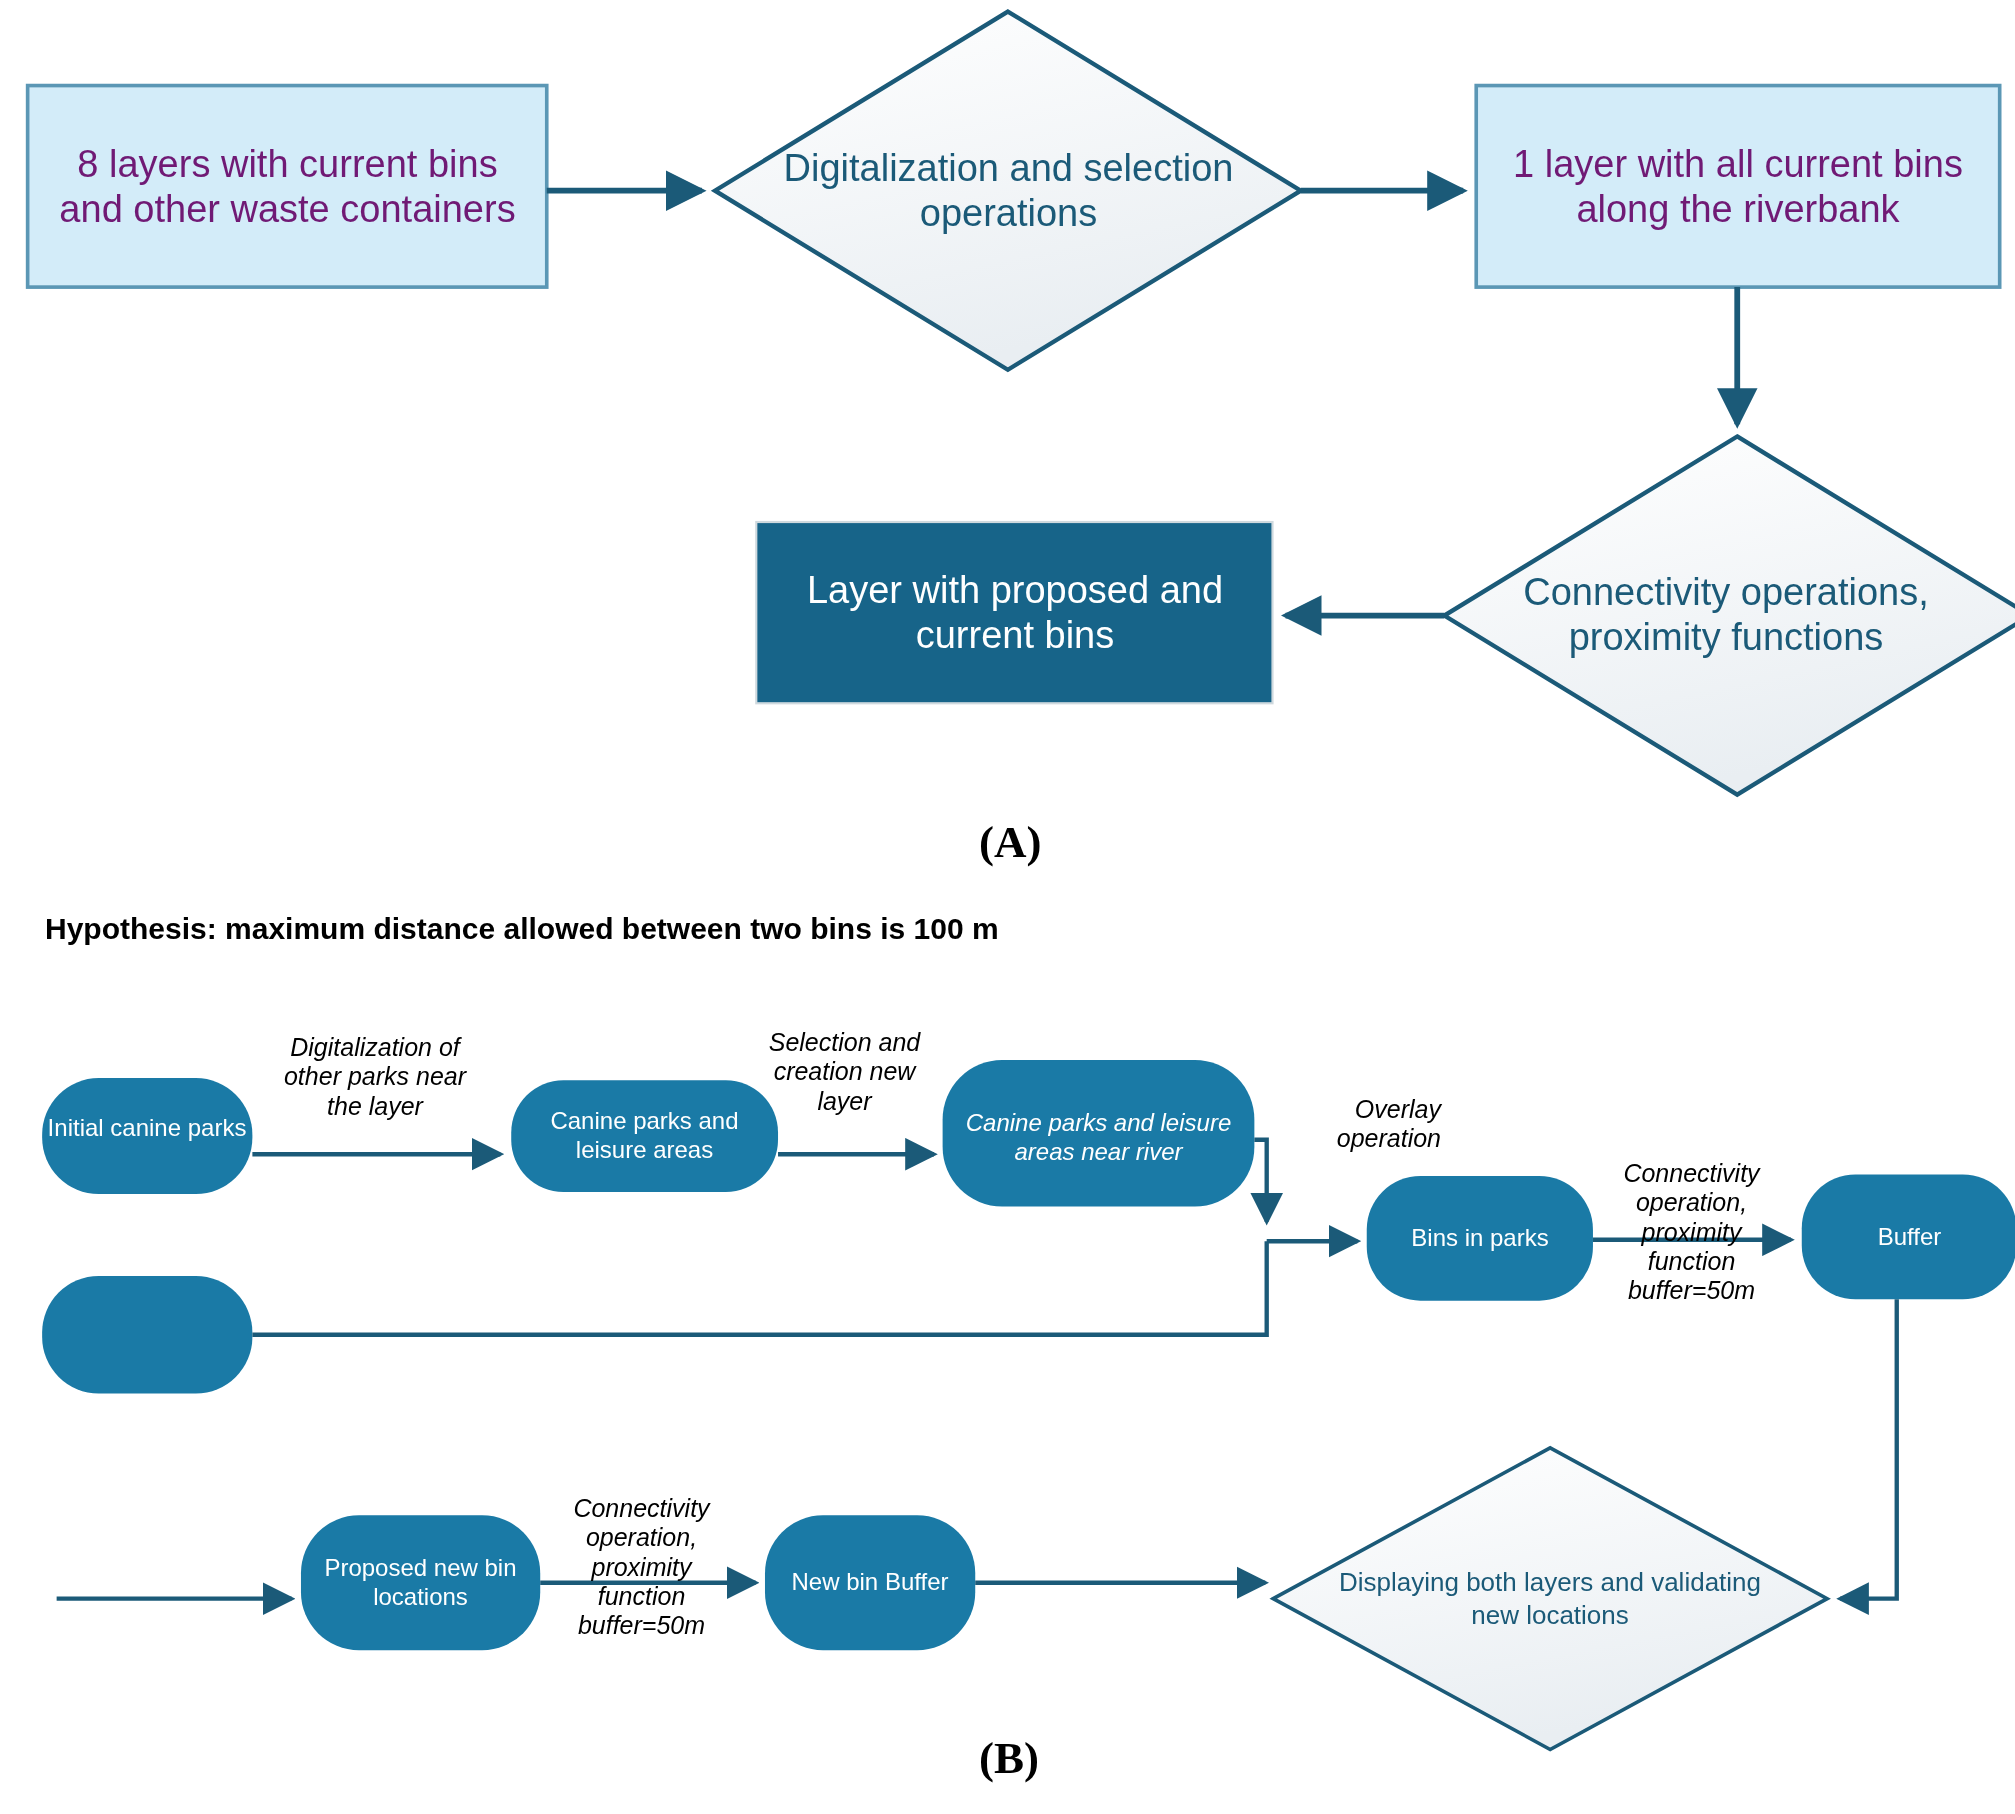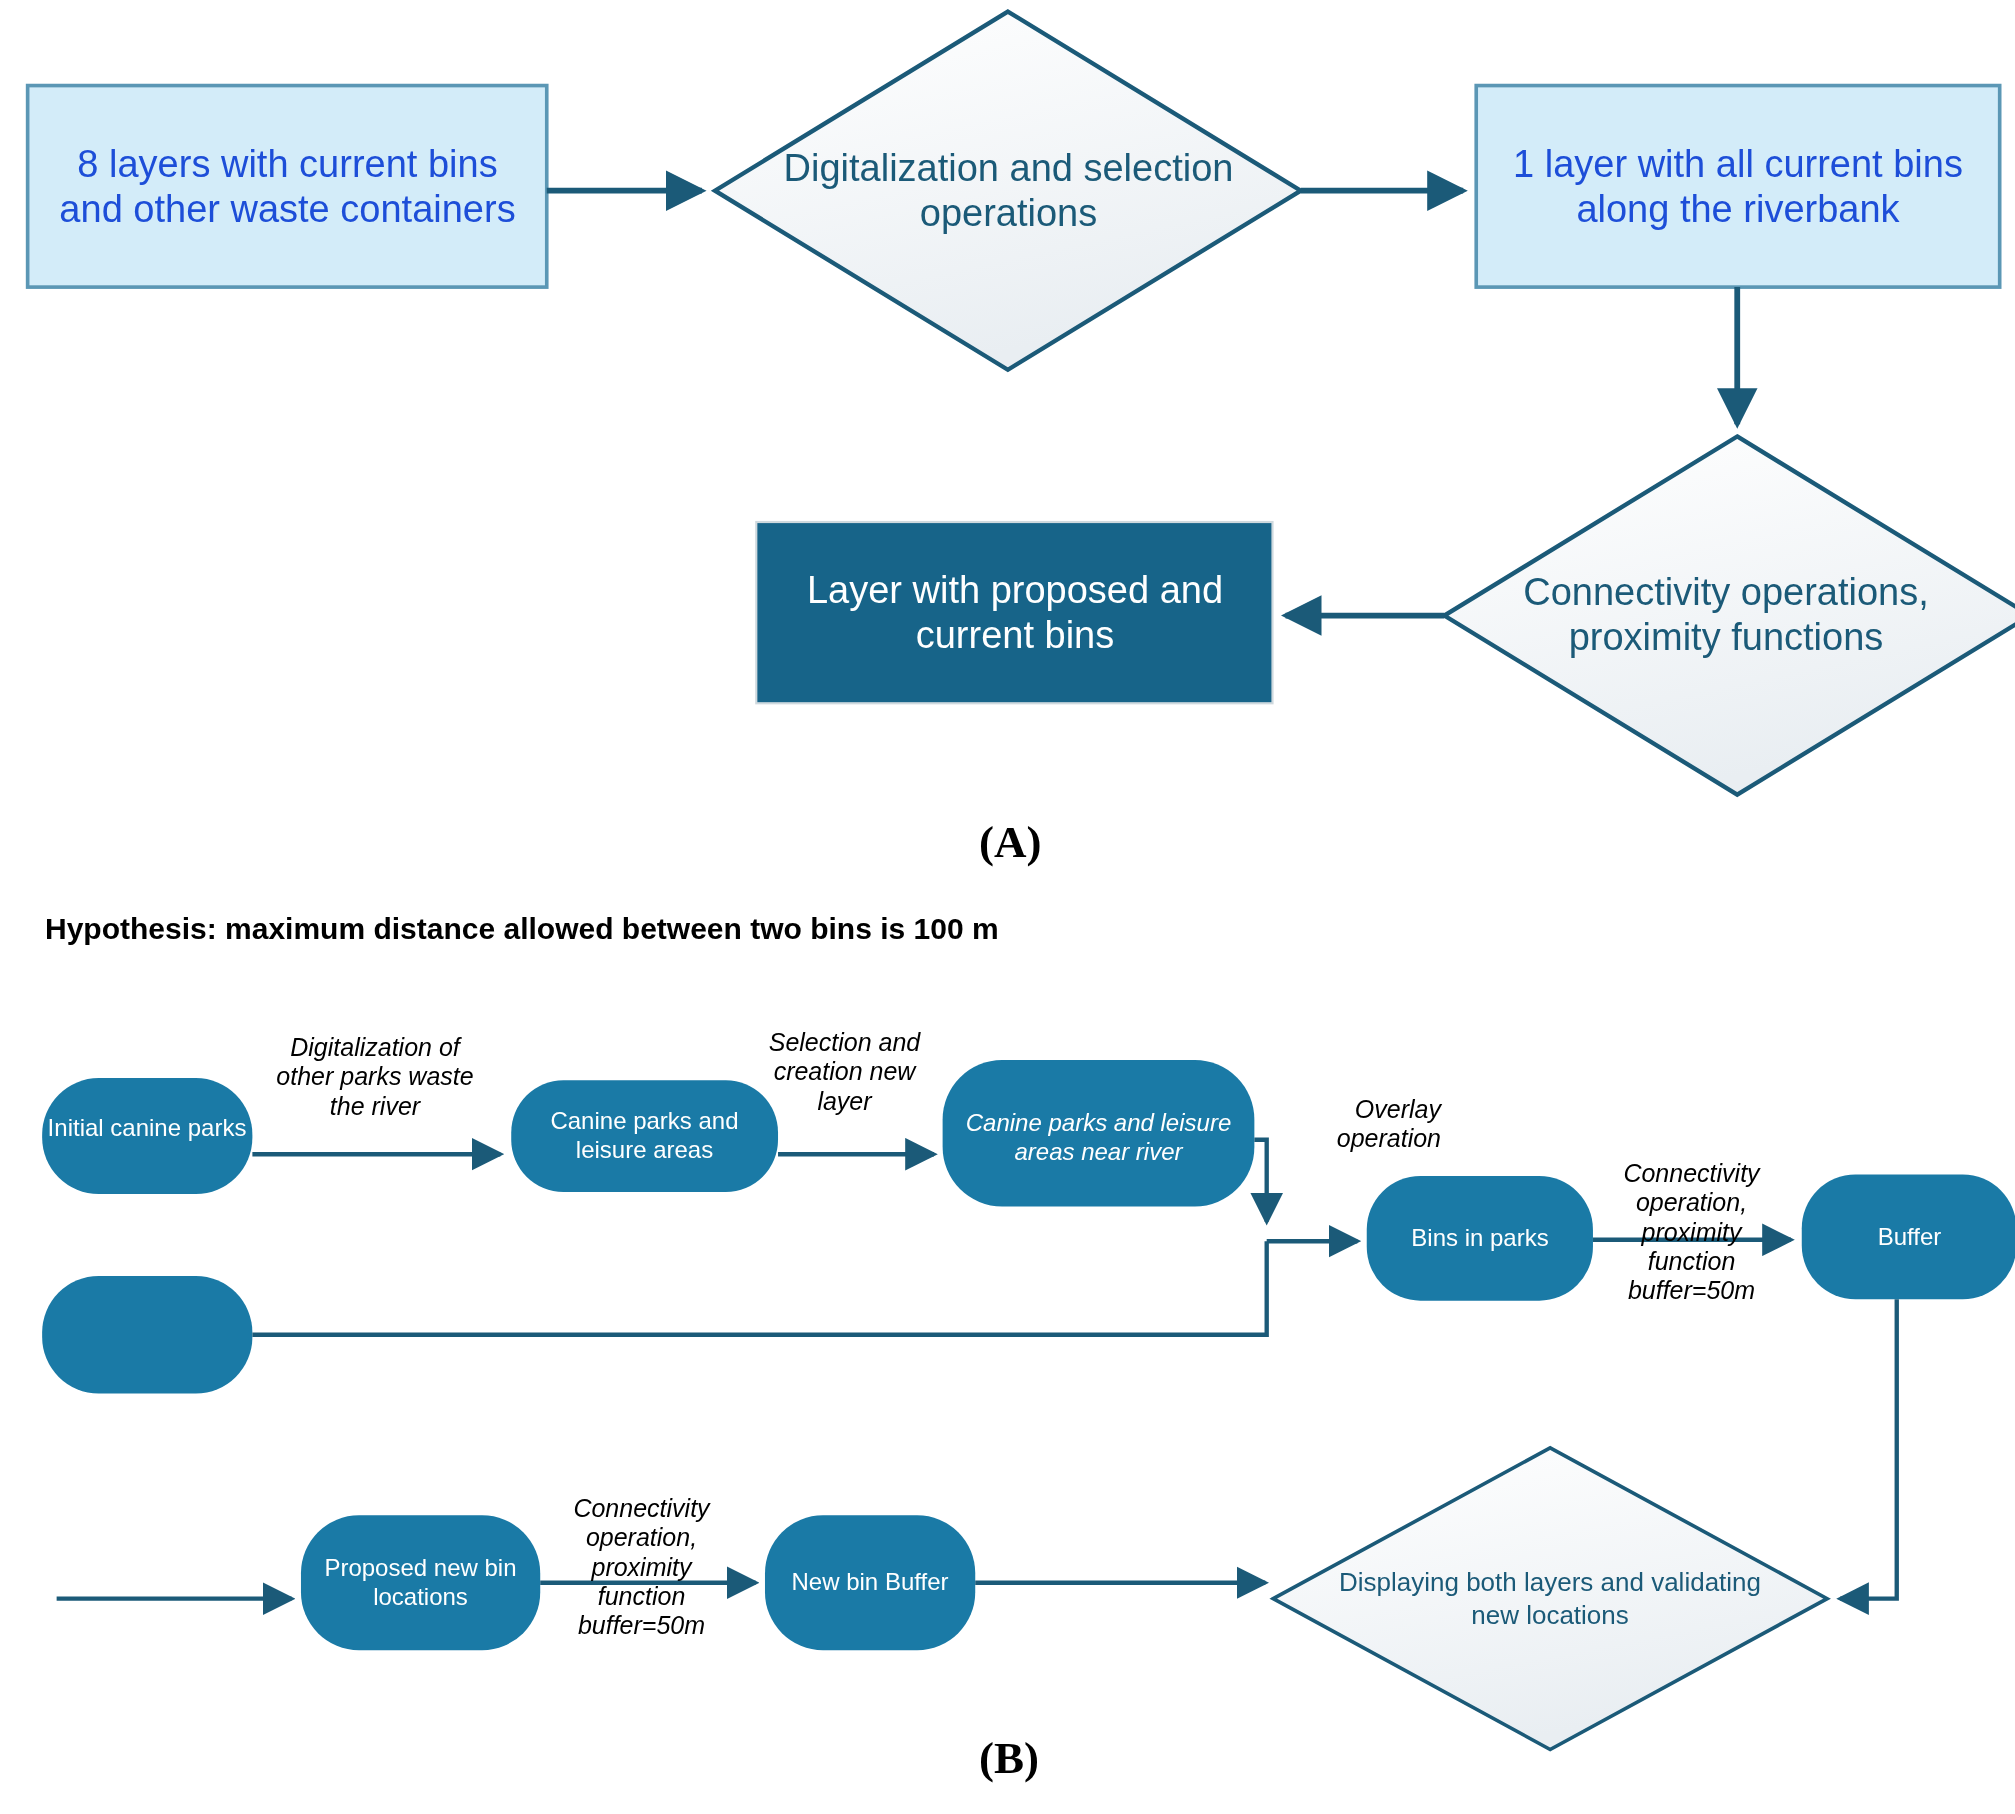--- a/index.html
+++ b/index.html
@@ -7,21 +7,21 @@
   #stage{position:relative;width:2015px;height:1814px;background:#ffffff;overflow:hidden;}
   #svgroot{position:absolute;left:0;top:0;width:2015px;height:1814px;}
 
   .node-label{
     position:absolute;
     display:flex;align-items:center;justify-content:center;
     text-align:center;
     pointer-events:none;
     line-height:1.18;
   }
-  .lbl-a{ color:#1d4ed8; font-size:38px; }
+  .lbl-a{ color:#701a75; font-size:38px; }
   .lbl-a-dark{ color:#ffffff; font-size:38px; }
   .lbl-diamond{ color:#1b5a78; font-size:38px; }
   .lbl-b-node{ color:#ffffff; font-size:24px; line-height:1.2; }
   .lbl-b-diamond{ color:#1b5a78; font-size:26px; line-height:1.25; }
   .edge-label{
     position:absolute;
     color:#000000;
     font-size:25px;
     font-style:italic;
     font-weight:400;
@@ -137,21 +137,21 @@
   <div class="node-label lbl-b-node" style="left:1370px;top:1176px;width:220px;height:125px;">Bins in parks</div>
 
   <div class="node-label lbl-b-node" style="left:1805px;top:1175px;width:209px;height:125px;">Buffer</div>
 
   <div class="node-label lbl-b-node" style="left:303px;top:1515px;width:235px;height:135px;">Proposed new bin locations</div>
 
   <div class="node-label lbl-b-node" style="left:767px;top:1515px;width:206px;height:135px;">New bin Buffer</div>
 
   <div class="node-label lbl-b-diamond" style="left:1331px;top:1526px;width:438px;height:145px;">Displaying both layers and validating new locations</div>
 
-  <div class="edge-label" style="left:270px;top:1033px;width:210px;">Digitalization of other parks waste the river</div>
+  <div class="edge-label" style="left:270px;top:1033px;width:210px;">Digitalization of other parks near the layer</div>
 
   <div class="edge-label" style="left:754px;top:1028px;width:181px;">Selection and creation new layer</div>
 
   <div class="edge-label left" style="left:1289px;top:1095px;width:152px;">Overlay operation</div>
 
   <div class="edge-label" style="left:1597px;top:1159px;width:189px;">Connectivity operation, proximity function buffer=50m</div>
 
 
   <div class="edge-label" style="left:551px;top:1494px;width:181px;">Connectivity operation, proximity function buffer=50m</div>
 

